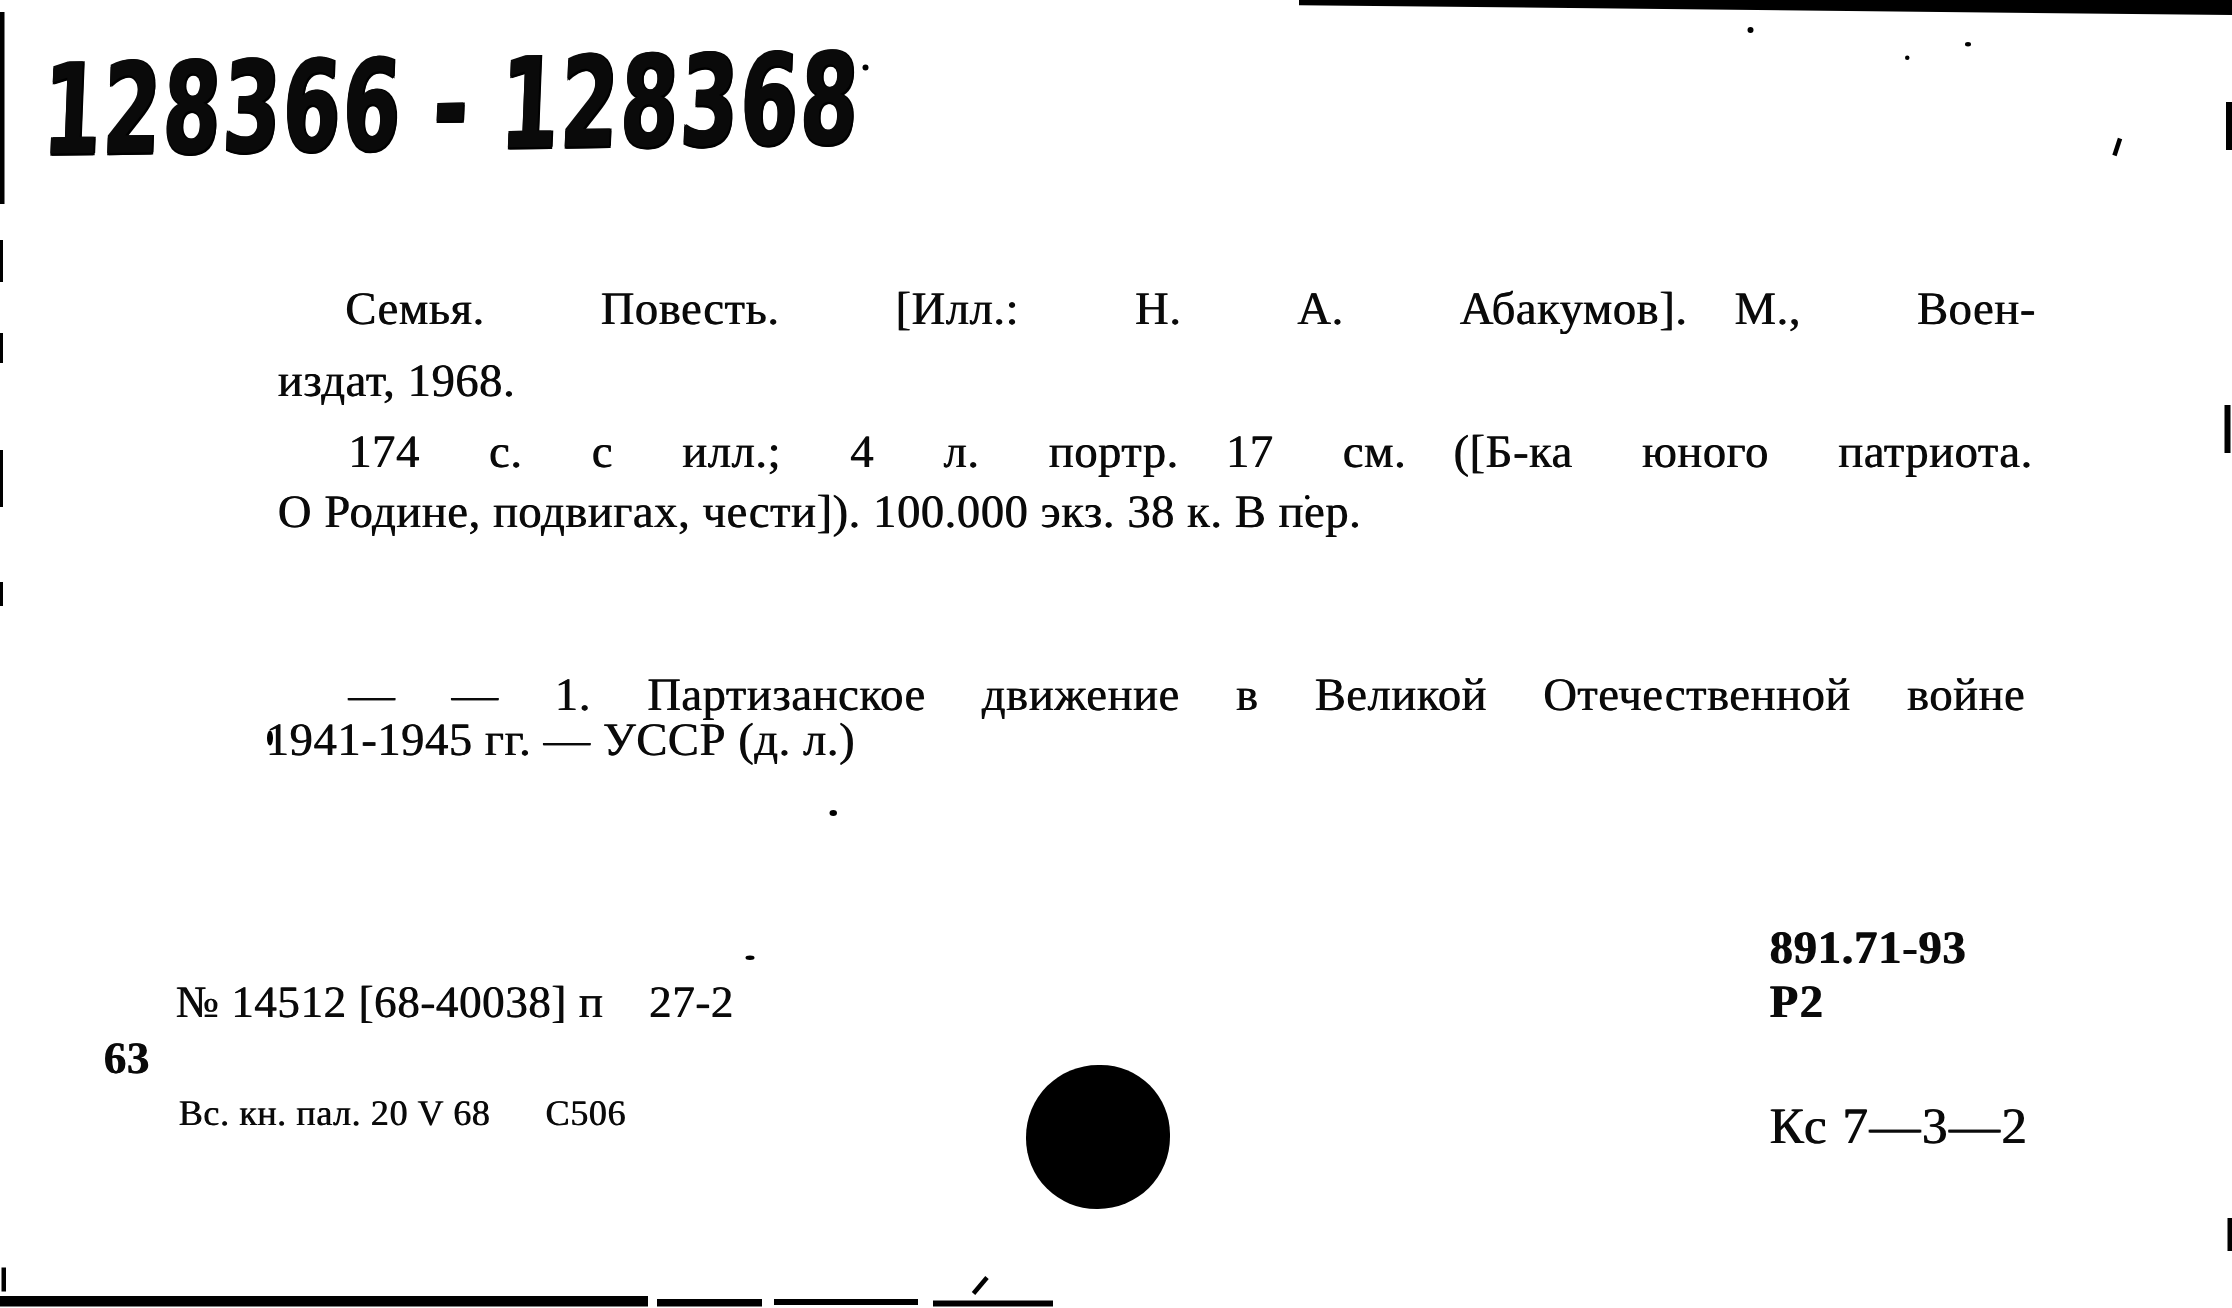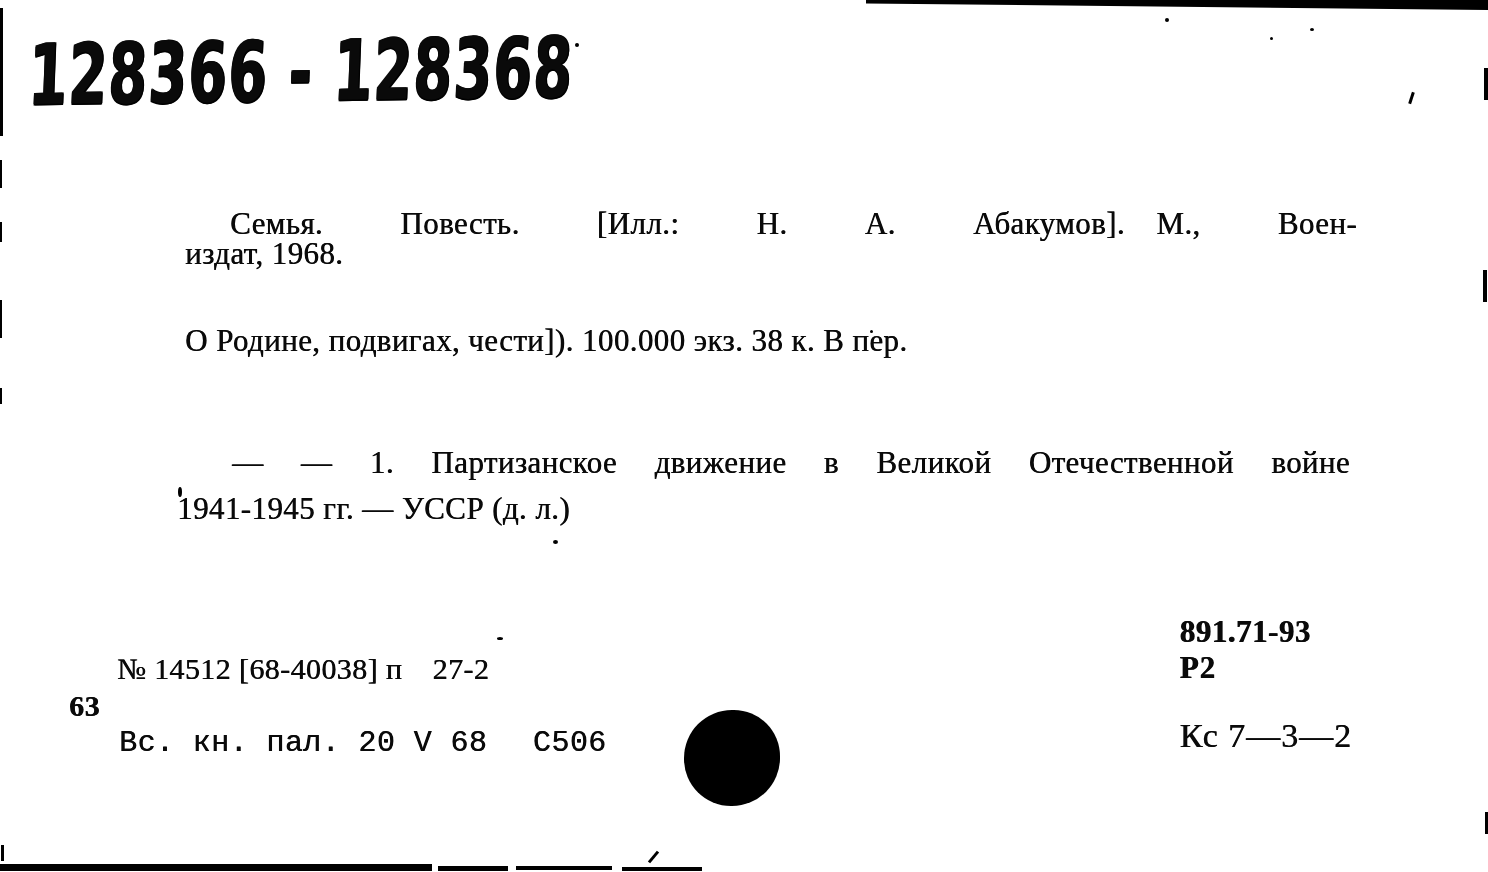--- a/index.html
+++ b/index.html
@@ -57,21 +57,21 @@
     position: absolute;
     right: 136px;
     top: 614px;
     font-size: 31px;
     line-height: 36px;
     text-shadow: 0.6px 0 0 currentColor;
   }
   .right-block .udc { font-weight: bold; letter-spacing: 0.5px; }
   .right-block .lit { font-weight: bold; letter-spacing: 1px; }
   .right-block .shelf {
-    margin-top: 32px;
+    margin-top: 48px;
     font-size: 34px;
     letter-spacing: 1px;
   }
   
   .hole {
     position: absolute;
     left: 684px;
     top: 710px;
     width: 96px;
     height: 96px;
@@ -87,31 +87,32 @@
   .speck { border-radius: 50%; }
 </style>
 </head>
 <body>
 
 <div class="scan">
 
   <div class="handwriting">128366 - 128368</div>
 
 
-  <div class="line just" style="left:185px; top:206px; width:1172px; text-indent:45px;">Семья. Повесть. [Илл.: Н. А. Абакумов]. М., Воен-</div>
+  <div class="line just" style="left:185px; top:188px; width:1172px; text-indent:45px;">Семья. Повесть. [Илл.: Н. А. Абакумов]. М., Воен-</div>
   <div class="line" style="left:185px; top:236px;">издат, 1968.</div>
 
+  <div class="line just" style="left:185px; top:283px; width:1170px; text-indent:47px;">174 с. с илл.; 4 л. портр. 17 см. ([Б-ка юного патриота.</div>
   <div class="line" style="left:185px; top:323px;">О Родине, подвигах, чести]). 100.000 экз. 38 к. В пер.</div>
 
   <div class="line just" style="left:185px; top:445px; width:1165px; text-indent:47px;">— — 1. Партизанское движение в Великой Отечественной войне</div>
-  <div class="line" style="left:177px; top:491px;text-align:center;">1941-1945 гг. — УССР (д. л.)</div>
+  <div class="line" style="left:177px; top:475px;text-align:center;">1941-1945 гг. — УССР (д. л.)</div>
 
   <div class="line" style="left:117px; top:651px; font-size:30px;">№ 14512 [68-40038] п 27-2</div>
   <div class="line bold" style="left:69px; top:688px; font-size:30px;">63</div>
-  <div class="line" style="left:119px; top:725px; font-size:30px;font-family:Liberation Mono, monospace;">Вс. кн. пал. 20 V 68  С506</div>
+  <div class="line" style="left:119px; top:725px; font-size:24px;">Вс. кн. пал. 20 V 68  С506</div>
 
   <div class="right-block">
     <div class="udc">891.71-93</div>
     <div class="lit">Р2</div>
     <div class="shelf">Кс 7—3—2</div>
   </div>
 
   <div class="hole"></div>
 
   <div class="art top-wedge"></div>

